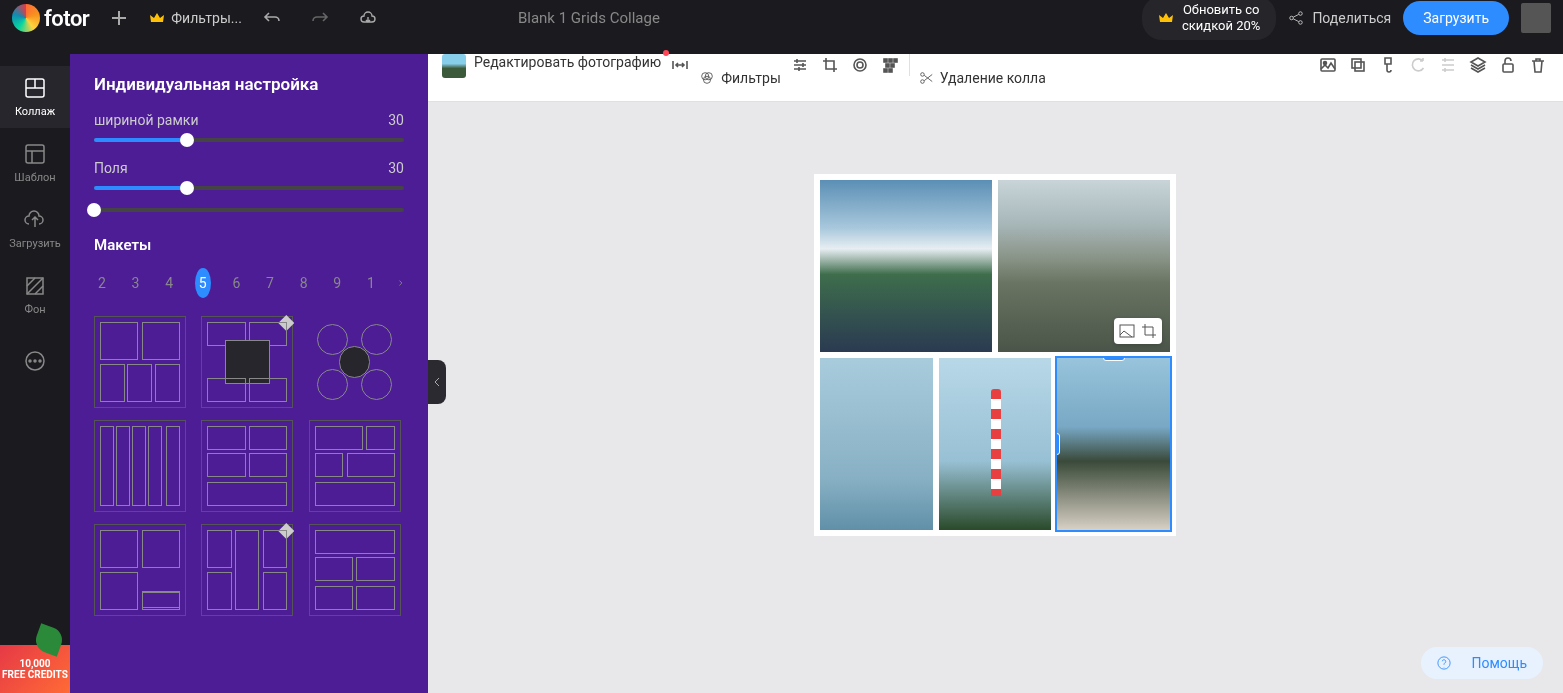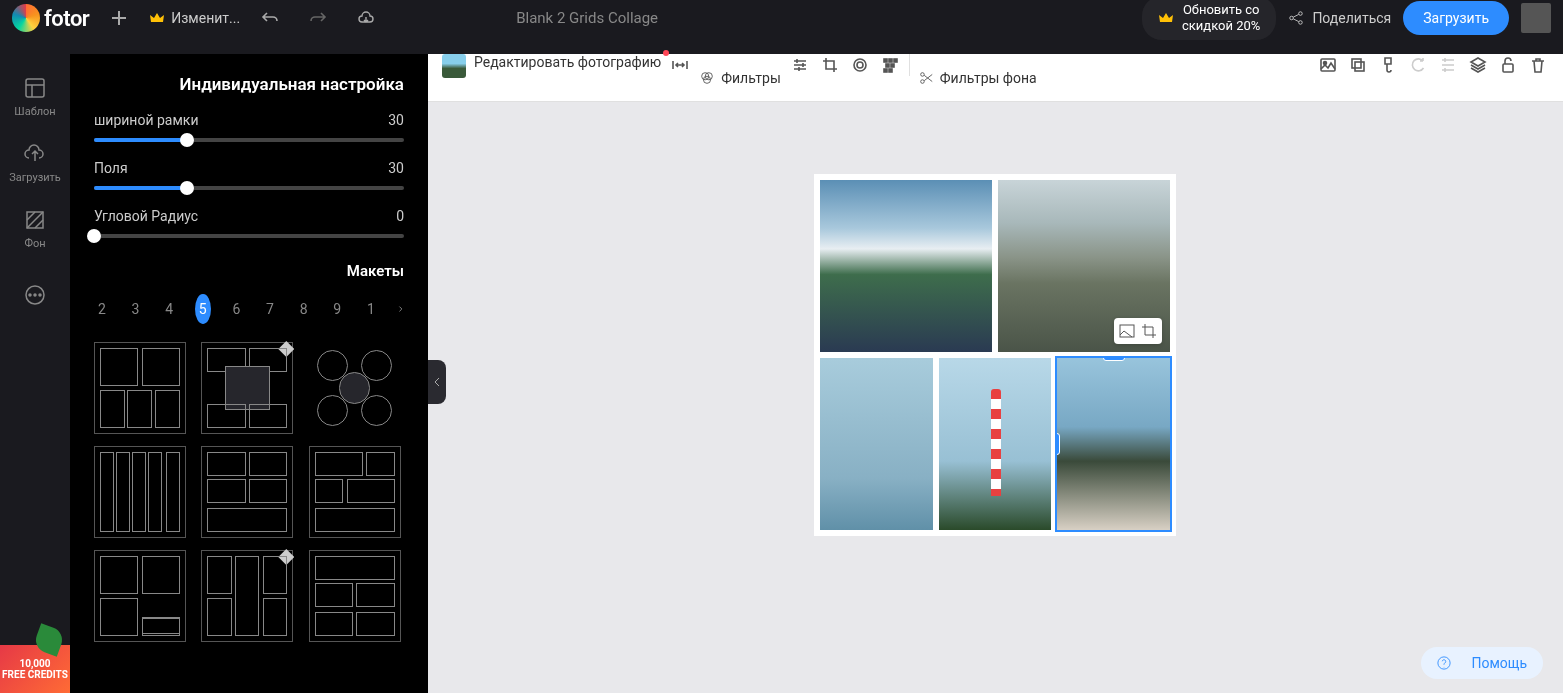--- a/index.html
+++ b/index.html
@@ -25,21 +25,21 @@
 .avatar { width: 30px; height: 30px; background: #555; border-radius: 2px; }
 
 
 .leftnav { position: absolute; left: 0; top: 54px; bottom: 0; width: 70px; background: #1a1a1f; display: flex; flex-direction: column; align-items: center; padding-top: 12px; gap: 4px; }
 .nav-item { width: 70px; height: 62px; display: flex; flex-direction: column; align-items: center; justify-content: center; gap: 6px; color: #888; font-size: 11px; cursor: pointer; position: relative; }
 .nav-item.active { background: #26262c; color: #fff; }
 .nav-item svg { width: 22px; height: 22px; fill: none; stroke: currentColor; stroke-width: 1.5; }
 .nav-dot { position: absolute; top: 10px; right: 18px; width: 6px; height: 6px; background: #ff4757; border-radius: 50%; }
 
 
-.settings-panel { position: absolute; left: 70px; top: 54px; bottom: 0; width: 358px; background: #000000; padding: 20px 24px; overflow-y: auto; text-align: right; }
+.settings-panel { position: absolute; left: 70px; top: 54px; bottom: 0; width: 358px; background: #4c1d95; padding: 20px 24px; overflow-y: auto; }
 .panel-title { color: #fff; font-size: 17px; font-weight: 600; margin-bottom: 18px; }
 .slider-group { margin-bottom: 18px; }
 .slider-row { display: flex; justify-content: space-between; color: #ccc; font-size: 14px; margin-bottom: 10px; }
 .slider-track { height: 4px; background: #444; border-radius: 2px; position: relative; }
 .slider-fill { height: 4px; background: #2d8cff; border-radius: 2px; position: absolute; left: 0; }
 .slider-thumb { width: 14px; height: 14px; background: #fff; border-radius: 50%; position: absolute; top: -5px; transform: translateX(-50%); cursor: pointer; }
 .section-label { color: #fff; font-size: 15px; font-weight: 600; margin: 24px 0 14px; }
 .layout-tabs { display: flex; align-items: center; gap: 18px; position: relative; }
 .layout-tab { width: 30px; height: 30px; display: flex; align-items: center; justify-content: center; color: #888; font-size: 14px; cursor: pointer; border-radius: 50%; }
 .layout-tab.active { background: #2d8cff; color: #fff; }
@@ -105,38 +105,38 @@
   </div>
   <div class="top-btn">
     <svg viewBox="0 0 18 18">
         <path d="M9 2v14M2 9h14" stroke="#aaa" stroke-width="2"></path>
       </svg>
   </div>
   <div class="crown-btn">
     <svg class="crown-icon" viewBox="0 0 16 16">
         <path d="M2 12l-1-7 4 3 3-5 3 5 4-3-1 7z" fill="#ffc107"></path>
       </svg>
-    <span>Изменит...</span>
+    <span>Фильтры...</span>
   </div>
   <div class="top-btn">
     <svg viewBox="0 0 18 18">
         <path d="M6 4L2 8l4 4M2 8h10a4 4 0 014 4" stroke="#aaa" stroke-width="1.6" fill="none"></path>
       </svg>
   </div>
   <div class="top-btn">
     <svg viewBox="0 0 18 18">
         <path d="M12 4l4 4-4 4M16 8H6a4 4 0 00-4 4" stroke="#666" stroke-width="1.6" fill="none"></path>
       </svg>
   </div>
   <div class="top-btn">
     <svg viewBox="0 0 18 18">
         <path d="M5 13a3 3 0 010-6 4 4 0 018 0 3 3 0 010 6H5z M9 8v5m-2-2l2 2 2-2" stroke="#aaa" stroke-width="1.4" fill="none"></path>
       </svg>
   </div>
-  <div class="title-text">Blank 2 Grids Collage</div>
+  <div class="title-text">Blank 1 Grids Collage</div>
   <div class="spacer"></div>
   <div class="upgrade-btn">
     <svg class="crown-icon" viewBox="0 0 16 16">
         <path d="M2 12l-1-7 4 3 3-5 3 5 4-3-1 7z" fill="#ffc107"></path>
       </svg>
     <div class="upgrade-text">
       <div>Обновить со</div>
       <div>скидкой 20%</div>
     </div>
   </div>
@@ -149,20 +149,27 @@
       </svg>
     <span>Поделиться</span>
   </div>
   <div class="download-btn">
     <span>Загрузить</span>
   </div>
   <div class="avatar"></div>
 </div>
 
 <div class="leftnav">
+  <div class="nav-item active">
+    <svg viewBox="0 0 22 22">
+        <rect x="2" y="2" width="18" height="18" rx="2"></rect>
+        <path d="M2 11h18M11 2v9"></path>
+      </svg>
+    <span>Коллаж</span>
+  </div>
   <div class="nav-item">
     <svg viewBox="0 0 22 22">
         <rect x="2" y="2" width="18" height="18" rx="2"></rect>
         <path d="M2 8h18M8 8v12"></path>
       </svg>
     <span>Шаблон</span>
   </div>
   <div class="nav-item">
     <svg viewBox="0 0 22 22">
         <path d="M5 15a4 4 0 010-8 5 5 0 0110 0 4 4 0 010 8M11 8v10m-3-7l3-3 3 3"></path>
@@ -205,24 +212,20 @@
       <span>Поля</span>
       <span>30</span>
     </div>
     <div class="slider-track">
       <div class="slider-fill" style="width:30%"></div>
       <div class="slider-thumb" style="left:30%"></div>
     </div>
   </div>
 
   <div class="slider-group">
-    <div class="slider-row">
-      <span>Угловой Радиус</span>
-      <span>0</span>
-    </div>
     <div class="slider-track">
       <div class="slider-fill" style="width:0%"></div>
       <div class="slider-thumb" style="left:0%"></div>
     </div>
   </div>
 
   <div class="section-label">Макеты</div>
   <div class="layout-tabs">
     <div class="layout-tab">2</div>
     <div class="layout-tab">3</div>
@@ -378,21 +381,21 @@
           <rect x="8" y="13" width="3" height="3" fill="#555"></rect>
         </svg>
       </div>
     <div class="tb-sep"></div>
     <div class="tb-text-btn">
       <svg viewBox="0 0 18 18" width="16" height="16">
           <circle cx="5" cy="5" r="2" stroke="#555" fill="none"></circle>
           <circle cx="5" cy="13" r="2" stroke="#555" fill="none"></circle>
           <path d="M7 6l9 7M7 12l9-7" stroke="#555"></path>
         </svg>
-      <span>Фильтры фона</span>
+      <span>Удаление колла</span>
     </div>
     <div class="tb-spacer"></div>
     <div class="tb-icon-btn">
         <svg viewBox="0 0 18 18">
           <rect x="2" y="3" width="14" height="12" rx="1"></rect>
           <circle cx="6" cy="7" r="1.5" fill="#555"></circle>
           <path d="M2 13l4-4 3 3 3-5 4 6"></path>
         </svg>
       </div>
     <div class="tb-icon-btn">

